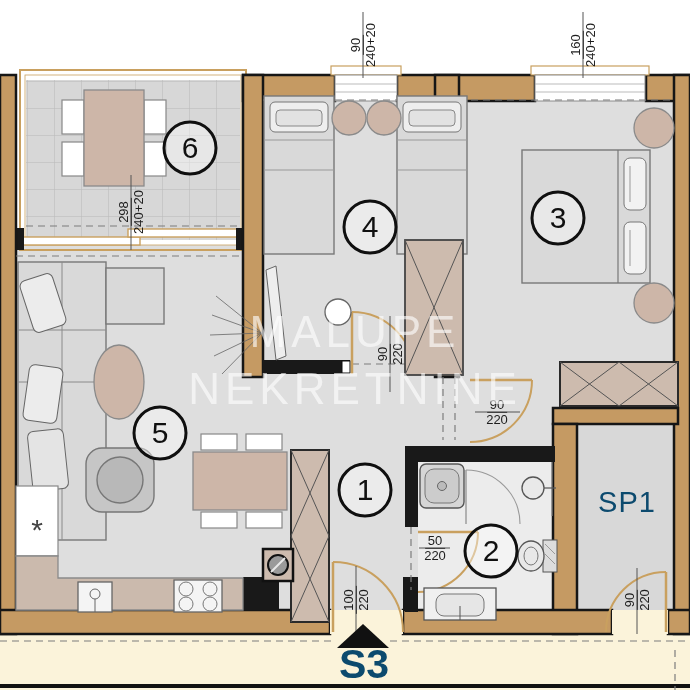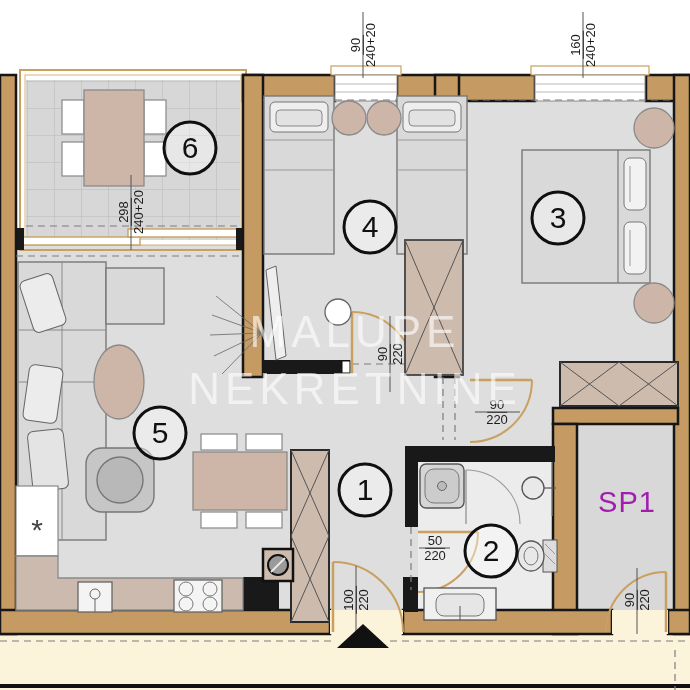--- a/index.html
+++ b/index.html
@@ -16,21 +16,21 @@
   .tan{fill:#cdb6a8;stroke:#8a8a8a;stroke-width:1.3}
   .white{fill:#ffffff;stroke:#888;stroke-width:1.2}
   .roomcircle{fill:rgba(255,255,255,.4);stroke:#0f0f0f;stroke-width:3}
   .roomnum{font:400 30px "Liberation Sans",sans-serif;fill:#101010;text-anchor:middle}
   .fridgestar{font:400 30px "Liberation Sans",sans-serif;fill:#444;text-anchor:middle}
   .dim{position:absolute;transform:translate(-50%,-50%);display:flex;flex-direction:column;
        align-items:center;font-size:13px;color:#1d1d1d;line-height:1.05;white-space:nowrap;z-index:4}
   .dim.v{transform:translate(-50%,-50%) rotate(-90deg)}
   .dim .t{border-bottom:1.3px solid #333;padding:0 3px}
   .dim .b{padding:0 3px}
-  .biglabel{position:absolute;transform:translate(-50%,-50%);color:#a21caf;z-index:4}
+  .biglabel{position:absolute;transform:translate(-50%,-50%);color:#0c4a6e;z-index:4}
   .sp1{font-size:29px;font-weight:500;letter-spacing:1px}
   .s3{font-size:41px;font-weight:600}
   .watermark{position:absolute;left:155px;top:303px;width:400px;text-align:center;
              font-weight:400;font-size:44px;letter-spacing:5px;line-height:1.3;
              color:rgba(255,255,255,.62);z-index:6;pointer-events:none}
 </style>
 </head>
 <body>
 
 <div class="stage">
@@ -314,19 +314,20 @@
 <div class="dim v" style="left:356px;top:600px">
   <span class="t">100</span>
       <span class="b">220</span>
 </div>
 <div class="dim v" style="left:637px;top:600px">
   <span class="t">90</span>
       <span class="b">220</span>
 </div>
 
 <div class="biglabel sp1" style="left:627px;top:502px">SP1</div>
+<div class="biglabel s3" style="left:364px;top:664px">S3</div>
 
 <div class="watermark">
   <div>MALUPE</div>
   <div>NEKRETNINE</div>
 </div>
 
 </div>
 
 </body></html>

